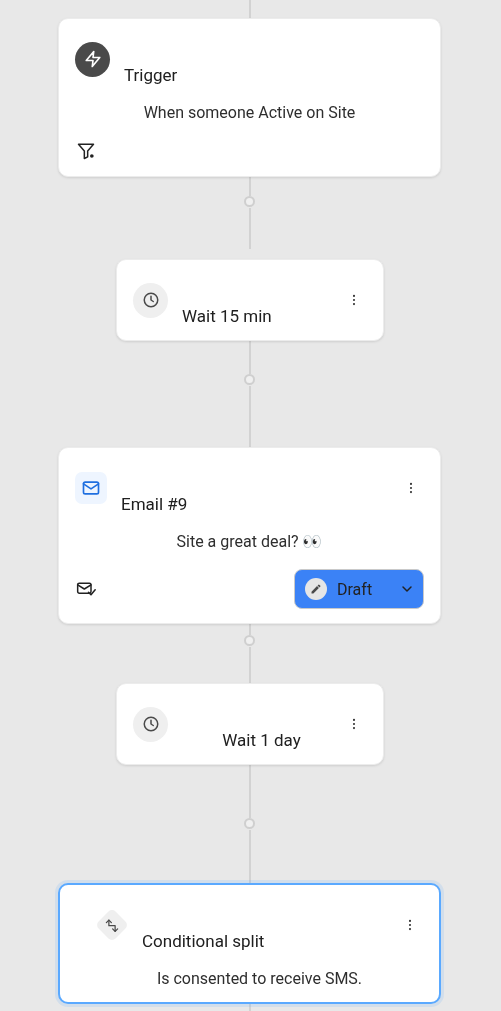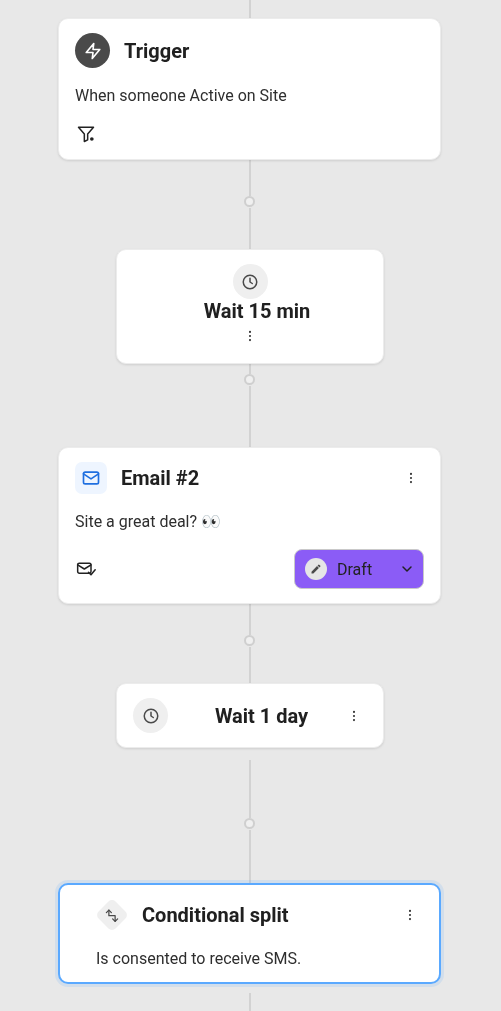--- a/index.html
+++ b/index.html
@@ -57,28 +57,30 @@
     border: 2px solid #5aa9ff;
     box-shadow: 0 0 0 3px rgba(90,169,255,0.15);
   }
 
   .row-header {
     display: flex;
     align-items: center;
     gap: 14px;
   }
   .title {
-    font-weight: 700;
-    font-size: 20px;
+    font-weight: 400;
+    font-size: 17px;
     flex: 1;
+    margin-top: 32px;
   }
   .desc {
     font-size: 16px;
     color: #2e2e2e;
     margin-top: 18px;
+    text-align: center;
   }
   .footer-row {
     margin-top: 18px;
     display: flex;
     align-items: center;
     justify-content: space-between;
   }
 
   
   .icon-circle {
@@ -136,21 +138,21 @@
   }
 
   .status-dropdown {
     display: flex;
     align-items: center;
     gap: 10px;
     border: 1px solid #c9c9c9;
     border-radius: 8px;
     padding: 8px 8px 8px 10px;
     cursor: pointer;
-    background: #8b5cf6;
+    background: #3b82f6;
     min-width: 130px;
     justify-content: space-between;
   }
   .status-left { display: flex; align-items: center; gap: 10px; }
   .status-chip {
     width: 22px;
     height: 22px;
     border-radius: 50%;
     background: #e6e6e6;
     display: flex;
@@ -208,21 +210,21 @@
     <div class="footer-row" style="justify-content:flex-start;">
       <div class="small-icon-btn">
         <svg width="20" height="20" viewBox="0 0 24 24" fill="none" stroke="#222" stroke-width="1.8" stroke-linecap="round" stroke-linejoin="round">
           <polygon points="3 4 21 4 14 12 14 19 10 21 10 12 3 4"></polygon>
           <circle cx="19" cy="18" r="2.2" fill="#222" stroke="none"></circle>
         </svg>
       </div>
     </div>
   </div>
 
-  <div class="card card-narrow" style="top:249px;flex-direction:column;">
+  <div class="card card-narrow" style="top:259px;">
     <div class="icon-circle clock-circle">
       <svg width="18" height="18" viewBox="0 0 24 24" fill="none" stroke="#4a4a4a" stroke-width="2" stroke-linecap="round" stroke-linejoin="round">
           <circle cx="12" cy="12" r="9"></circle>
           <polyline points="12 7 12 12 15 14"></polyline>
         </svg>
     </div>
     <div class="title" style="margin-left:14px;">Wait 15 min</div>
     <button class="more-btn">
       <svg width="18" height="18" viewBox="0 0 24 24" fill="#333">
           <circle cx="12" cy="5" r="1.8"></circle>
@@ -233,21 +235,21 @@
   </div>
 
   <div class="card card-wide" style="top:447px;">
     <div class="row-header">
       <div class="icon-square email-square">
         <svg width="20" height="20" viewBox="0 0 24 24" fill="none" stroke="#1f6fe0" stroke-width="2" stroke-linecap="round" stroke-linejoin="round">
             <rect x="3" y="5" width="18" height="14" rx="2"></rect>
             <polyline points="3 7 12 13 21 7"></polyline>
           </svg>
       </div>
-      <div class="title">Email #2</div>
+      <div class="title">Email #9</div>
       <button class="more-btn">
         <svg width="18" height="18" viewBox="0 0 24 24" fill="#333">
             <circle cx="12" cy="5" r="1.8"></circle>
             <circle cx="12" cy="12" r="1.8"></circle>
             <circle cx="12" cy="19" r="1.8"></circle>
           </svg>
       </button>
     </div>
     <div class="desc">Site a great deal? 👀</div>
     <div class="footer-row">

